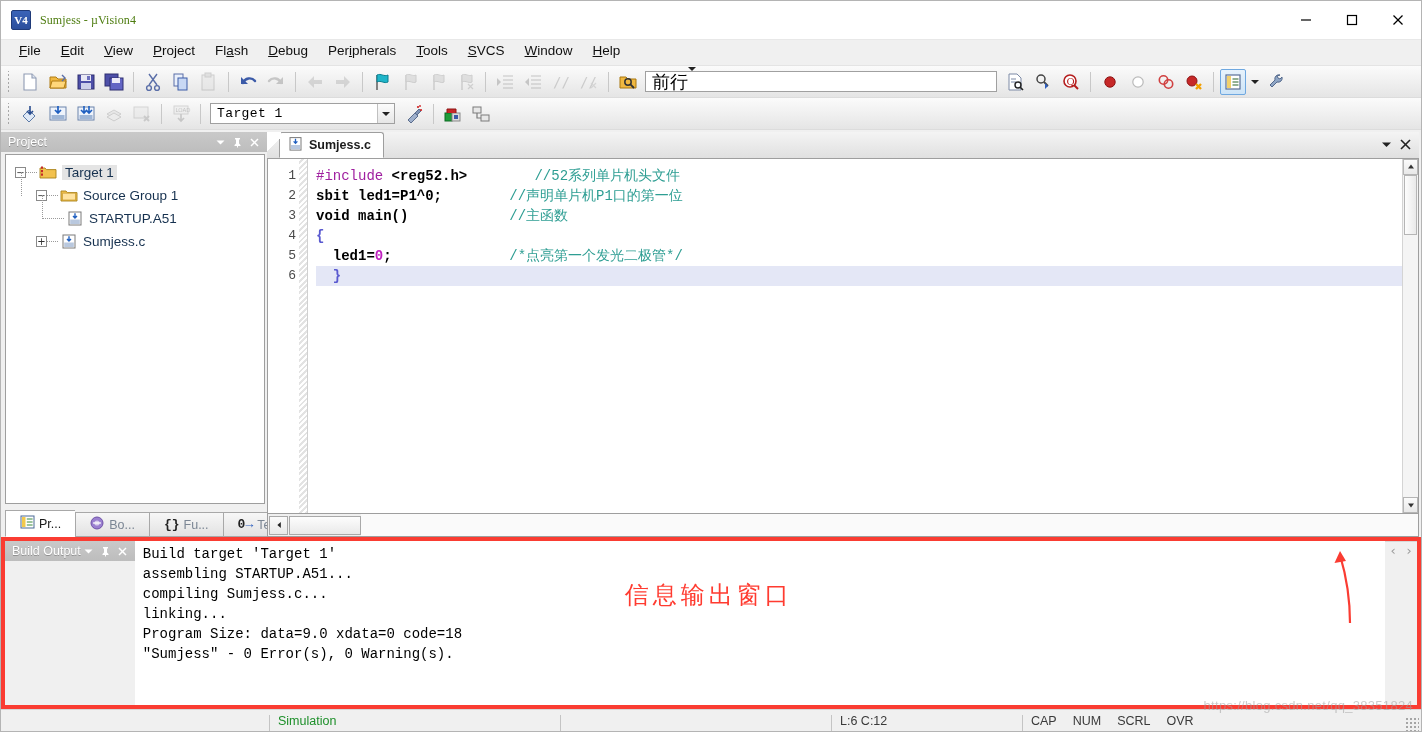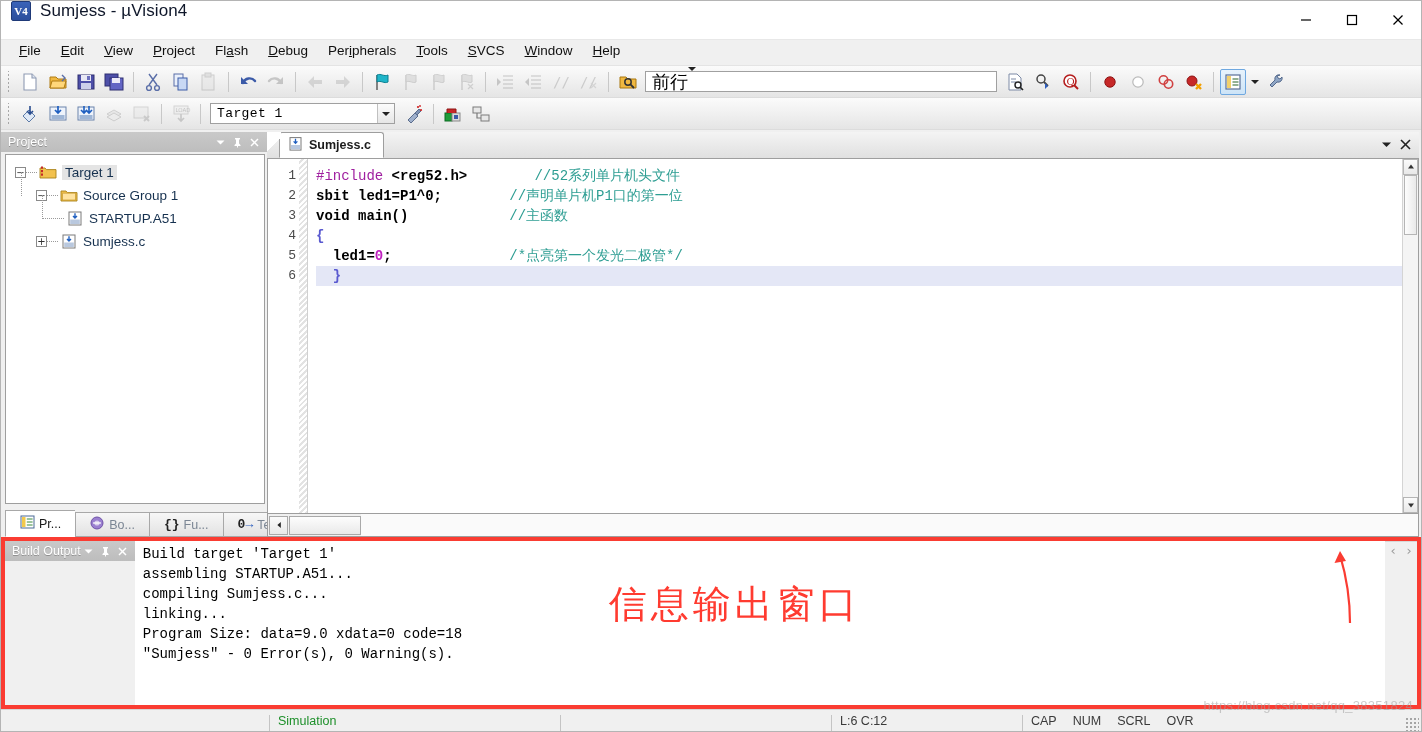--- a/index.html
+++ b/index.html
@@ -19,40 +19,40 @@
     border: 1px solid #b4b4b4;
     display: flex;
     flex-direction: column;
   }
 
   
   .titlebar {
     height: 39px;
     background: #ffffff;
     display: flex;
-    align-items: flex-start;
+    align-items: center;
     flex: 0 0 auto;
     border-bottom: 1px solid #e8e8e8;
   }
   .title-icon {
     width: 20px; height: 20px;
     margin-left: 10px; margin-right: 9px;
     background: linear-gradient(180deg,#3a63b8 0%, #2b4e9c 100%);
     border: 1px solid #1f3a78;
     border-radius: 2px;
     position: relative;
     display: flex; align-items: center; justify-content: center;
     color: #fff; font-size: 11px; font-weight: bold;
     font-family: "Liberation Serif", serif;
     line-height: 1;
   }
   .title-text {
-    font-size: 17px;
-    color: #0f172a;
-    font-family: Liberation Sans, sans-serif;
+    font-size: 12px;
+    color: #4d7c0f;
+    font-family: Liberation Serif, serif;
     letter-spacing: 0.1px;
   }
   .win-controls {
     margin-left: auto;
     display: flex; height: 100%;
   }
   .win-btn {
     width: 46px; height: 100%;
     display: flex; align-items: center; justify-content: center;
     font-size: 15px; color: #000;
@@ -418,23 +418,23 @@
     font-family: "Liberation Mono", monospace;
     font-size: 14px;
     color: #000;
     padding: 3px 0 0 8px;
     white-space: pre;
     line-height: 20px;
     overflow: hidden;
   }
   .build-overlay {
     position: absolute;
-    left: 474px; top: 38px;
+    left: 490px; top: 38px;
     color: #ff3b30;
-    font-size: 38px;
+    font-size: 24px;
     letter-spacing: 4px;
     font-family: "DejaVu Sans", sans-serif;
     pointer-events: none;
   }
   .build-arrow {
     position: absolute;
     right: 18px; top: 6px;
     pointer-events: none;
   }
   .build-hscroll {

